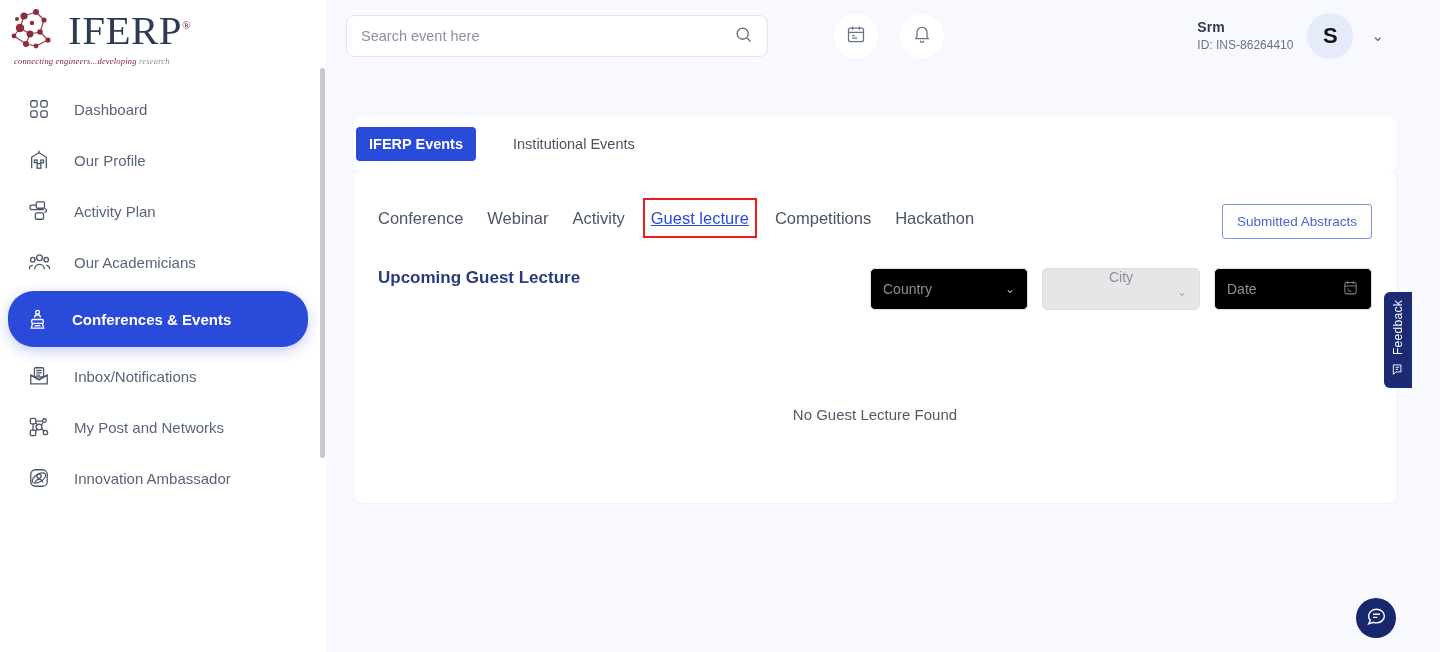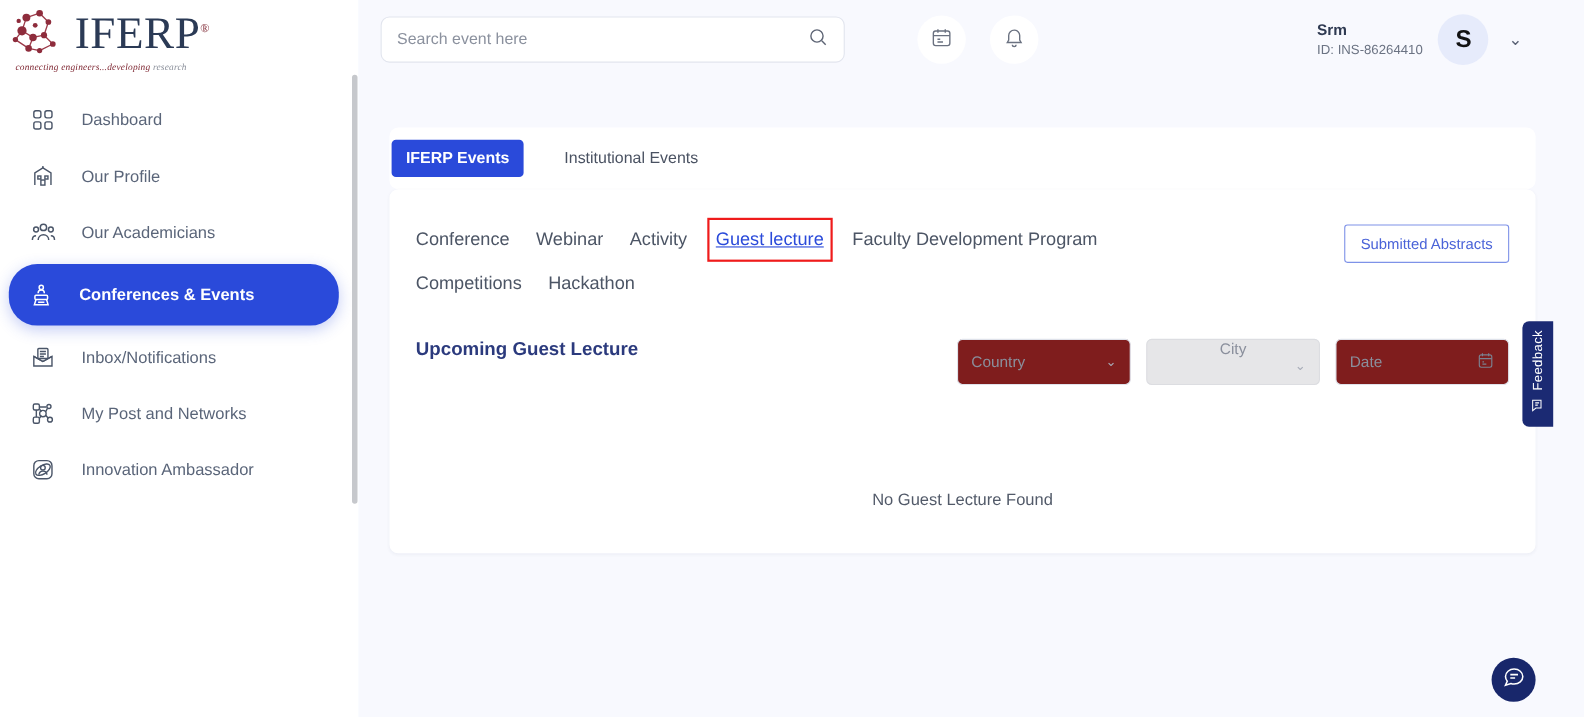--- a/index.html
+++ b/index.html
@@ -142,21 +142,21 @@
   }
 
   .filter-row {
     display: flex; align-items: flex-start;
     padding: 30px 24px 0 24px;
   }
   .section-title { font-size: 17px; font-weight: 700; color: #2b3a7d; }
   .filters { margin-left: auto; display: flex; gap: 14px; }
   .select {
     width: 158px; height: 42px; border: 1px solid #dfe2ea;
-    border-radius: 5px; background: #7f1d1d;
+    border-radius: 5px; background: #000000;
     display: flex; align-items: center; padding: 0 12px;
     font-size: 14px; color: #8a8f9c; cursor: pointer;
   }
   .select.disabled { background: #e6e6e8; border-color: #dcdde1; cursor: default; flex-direction: column; }
   .select .chev { margin-left: auto; color: #a7acb8; font-size: 12px; }
   .select .calico { margin-left: auto; }
 
   .empty {
     text-align: center; color: #525a69; font-size: 15px;
     margin-top: 96px;
@@ -239,20 +239,31 @@
               <path d="M4 21V9l8-5 8 5v12"></path>
               <rect x="7" y="12" width="3" height="3"></rect>
               <rect x="14" y="12" width="3" height="3"></rect>
               <rect x="10" y="16" width="4" height="5"></rect>
               <path d="M12 4V2"></path>
             </svg>
         </span>
         <span>Our Profile</span>
       </div>
 
+      <div class="nav-item">
+        <span class="ico">
+          <svg viewBox="0 0 24 24" width="22" height="22">
+              <rect x="9" y="2" width="9" height="7" rx="1.5"></rect>
+              <rect x="8" y="14" width="9" height="7" rx="1.5"></rect>
+              <path d="M9 5.5H4.5a2.5 2.5 0 0 0 0 5H17"></path>
+              <path d="M18 9.5c2.5 0 3 4 0 4"></path>
+            </svg>
+        </span>
+        <span>Activity Plan</span>
+      </div>
 
       <div class="nav-item">
         <span class="ico">
           <svg viewBox="0 0 24 24" width="23" height="23">
               <circle cx="12" cy="7" r="3"></circle>
               <circle cx="5" cy="9" r="2.3"></circle>
               <circle cx="19" cy="9" r="2.3"></circle>
               <path d="M7 19c0-3 2.2-5 5-5s5 2 5 5"></path>
               <path d="M1.5 19c0-2.3 1.4-4 3.5-4"></path>
               <path d="M22.5 19c0-2.3-1.4-4-3.5-4"></path>
@@ -366,21 +377,20 @@
     </div>
 
     <div class="contentcard">
 
       <div class="cat-area">
         <div class="cat-row">
           <span class="cat">Conference</span>
           <span class="cat">Webinar</span>
           <span class="cat">Activity</span>
           <span class="cat selected">Guest lecture</span>
-          <span class="cat">Faculty Development Program</span>
           <span class="cat">Competitions</span>
           <span class="cat">Hackathon</span>
         </div>
         <button class="abstracts-btn">Submitted Abstracts</button>
       </div>
 
       <div class="filter-row">
         <div class="section-title">Upcoming Guest Lecture</div>
         <div class="filters">
           <div class="select">

